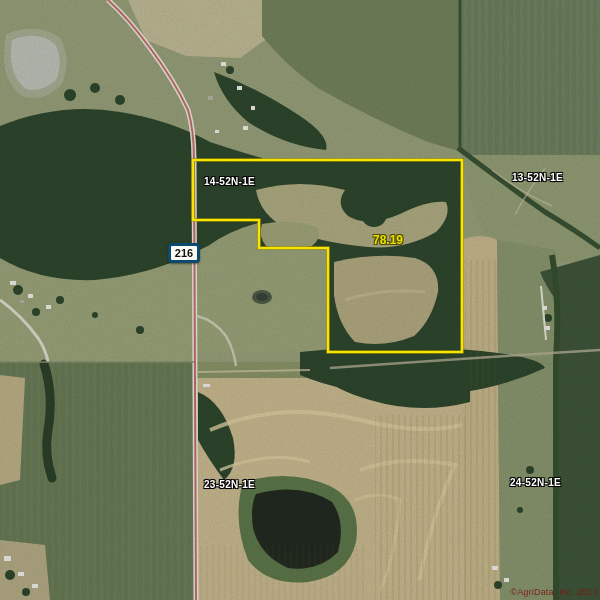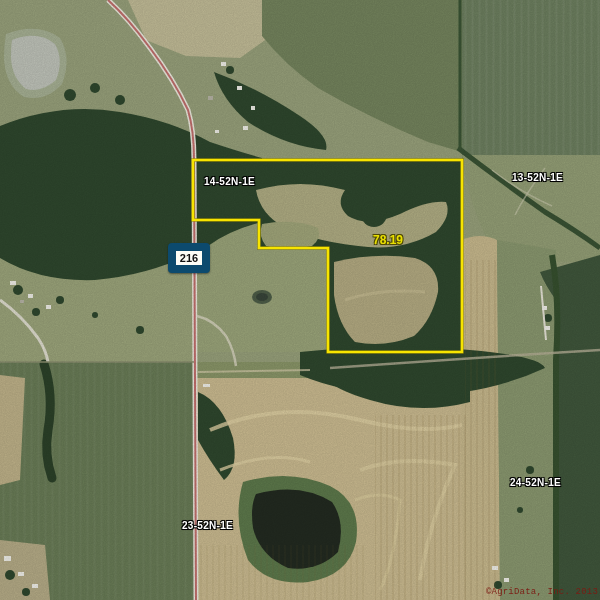--- a/index.html
+++ b/index.html
@@ -5,25 +5,25 @@
   html,body{margin:0;padding:0;background:#222;}
   #stage{position:relative;width:600px;height:600px;overflow:hidden;
          font-family:"Liberation Sans",sans-serif;background:#99a27c;}
   #stage svg{position:absolute;left:0;top:0;}
   .sec-label{position:absolute;font-size:10px;font-weight:bold;color:#fff;
     letter-spacing:.3px;white-space:nowrap;
     text-shadow:-1px -1px 0 #000,1px -1px 0 #000,-1px 1px 0 #000,1px 1px 0 #000,0 0 2px #000;}
   .acreage{position:absolute;font-size:12px;font-weight:bold;color:#eae000;white-space:nowrap;
     text-shadow:-1px -1px 0 #4f4a05,1px -1px 0 #4f4a05,-1px 1px 0 #4f4a05,1px 1px 0 #4f4a05;margin-left:31px;}
   .shield{position:absolute;left:168px;top:243px;width:26px;height:14px;
-    background:#fdfdf6;border:8px solid #0c4a6e;border-radius:4px;
+    background:#fdfdf6;border:3px solid #0c4a6e;border-radius:4px;
     font-size:11px;font-weight:bold;color:#111;text-align:center;line-height:14px;
     box-shadow:0 1px 2px rgba(0,0,0,.45);}
   .attribution{position:absolute;right:2px;bottom:3px;font-size:9px;color:#7c1a12;
-    opacity:.95;letter-spacing:.2px;font-family:Liberation Mono, monospace;}
+    opacity:.95;letter-spacing:.2px;}
 </style>
 </head>
 <body>
 
 <div id="stage">
 
   <svg width="600" height="600" viewBox="0 0 600 600">
     <defs>
       <pattern id="rowsGreen" width="7" height="7" patternUnits="userSpaceOnUse">
         <path d="M3.5,0 V7" stroke="rgba(255,255,255,0.10)" stroke-width="2"></path>
@@ -173,21 +173,21 @@
     <rect width="600" height="600" filter="url(#grain)" opacity="0.13"></rect>
 
     <g>
       <polygon points="193,160 462,160 462,352 328,352 328,248 259,248 259,220 193,220" fill="none" stroke="#6b6200" stroke-width="4" opacity="0.5"></polygon>
       <polygon points="193,160 462,160 462,352 328,352 328,248 259,248 259,220 193,220" fill="none" stroke-width="2.6" stroke="#f7e400"></polygon>
     </g>
   </svg>
 
   <div class="sec-label" style="left:204px;top:176px;">14-52N-1E</div>
   <div class="sec-label" style="left:497px;top:172px;margin-left:15px;">13-52N-1E</div>
-  <div class="sec-label" style="left:182px;top:479px;margin-top:41px;">23-52N-1E</div>
+  <div class="sec-label" style="left:204px;top:479px;">23-52N-1E</div>
   <div class="sec-label" style="left:510px;top:477px;">24-52N-1E</div>
 
   <div class="acreage" style="left:342px;top:233px;">78.19</div>
 
   <div class="shield">216</div>
 
   <div class="attribution">©AgriData, Inc. 2013</div>
 </div>
 
 </body></html>

